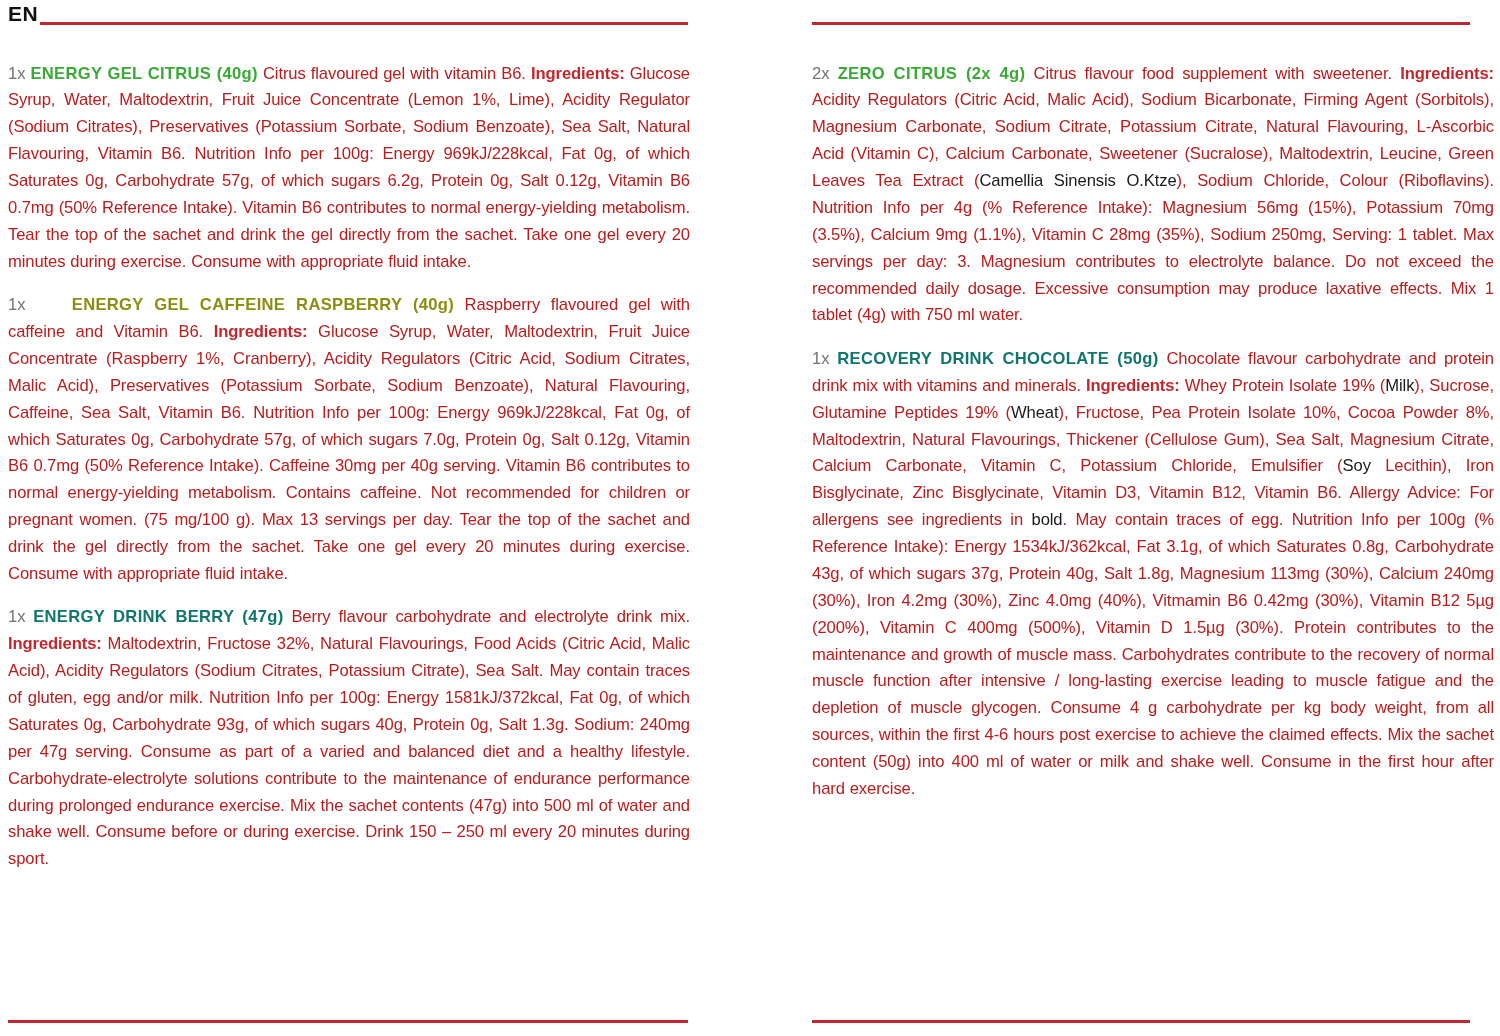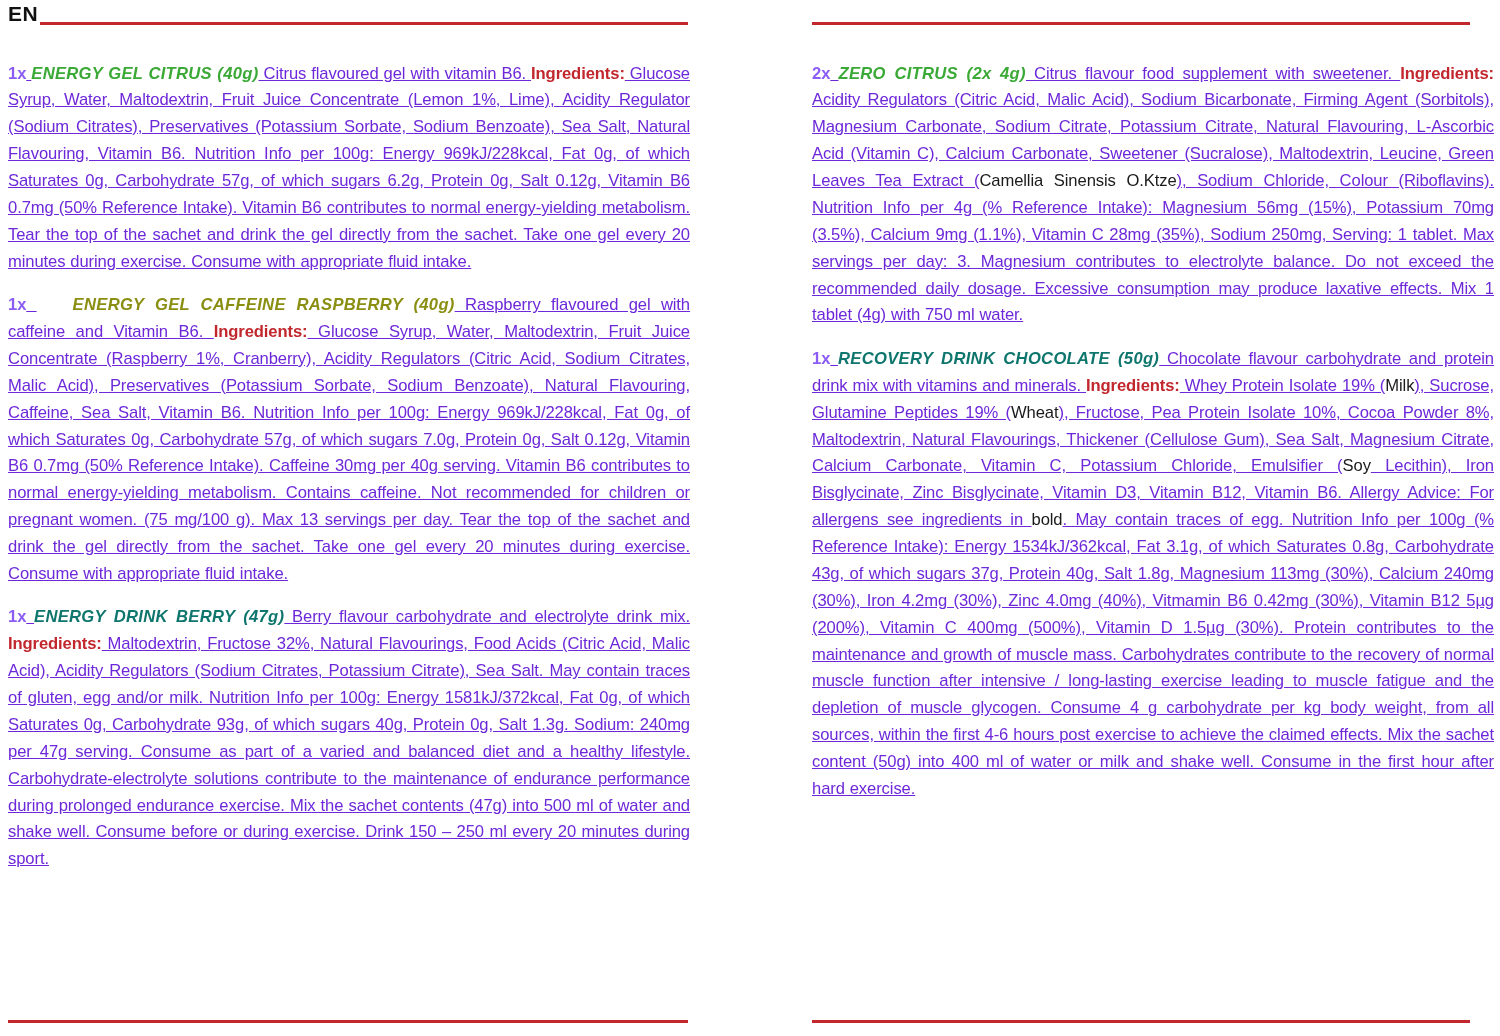--- a/index.html
+++ b/index.html
@@ -73,38 +73,37 @@
     margin-bottom: 14px;
     font-size: 16.6px;
     line-height: 1.62;
     text-align: justify;
     letter-spacing: -0.1px;
     word-spacing: 0.4px;
   }
   .block:last-child { margin-bottom: 0; }
 
   .qty {
-    color: #8b5cf6;
-    font-weight: bold;
+    color: #737373;
+    font-weight: normal;
   }
   .pname {
     font-weight: bold;
     letter-spacing: 0.3px;
-    font-style: italic;
   }
   .pname.green { color: #3aa935; }
   .pname.olive { color: #8a8f12; margin-left: 36px; }
   .pname.gold  { color: #0f766e; }
   .ing {
     color: #c1272d;
     font-weight: bold;
   }
   .b { font-weight: normal; }
   .it { }
-  .plain { color: #6d28d9; text-decoration: underline; }
+  .plain { color: #b91c1c; }
 </style>
 </head>
 <body>
 
 <div class="page">
 
   <div class="lang-label">EN</div>
   <div class="rule-top-left"></div>
   <div class="rule-top-right"></div>
   <div class="rule-bot-left"></div>

